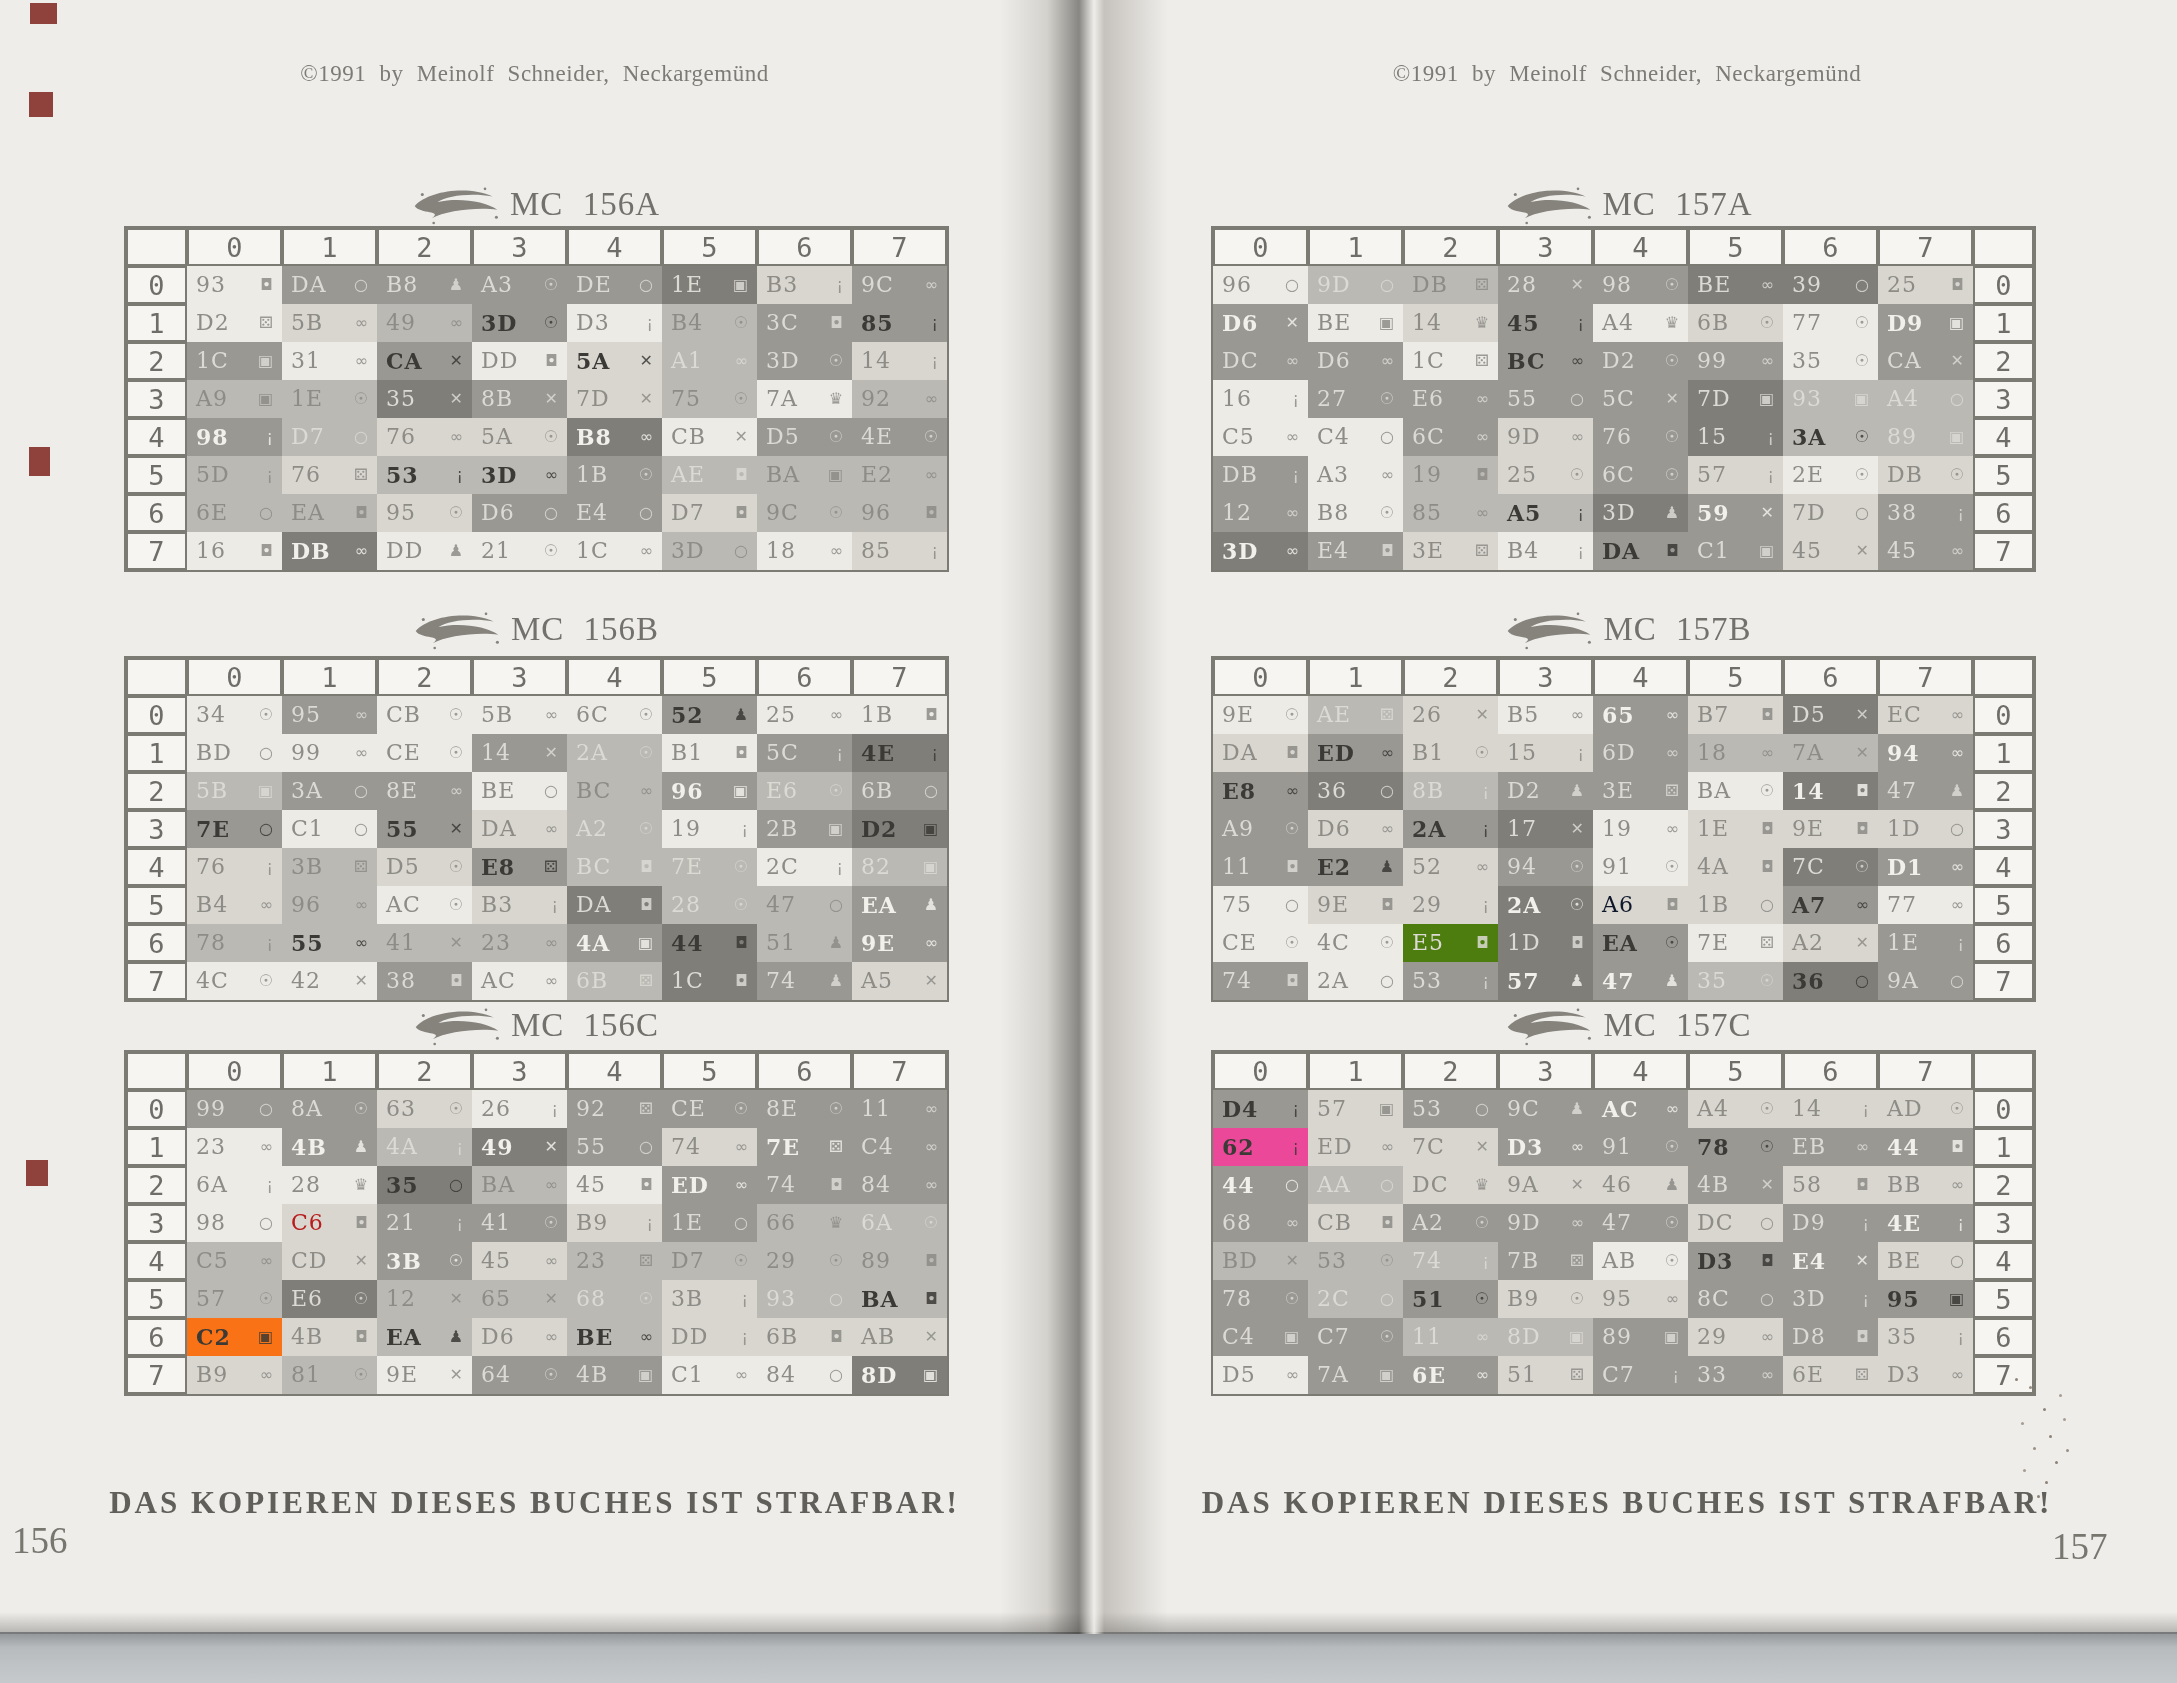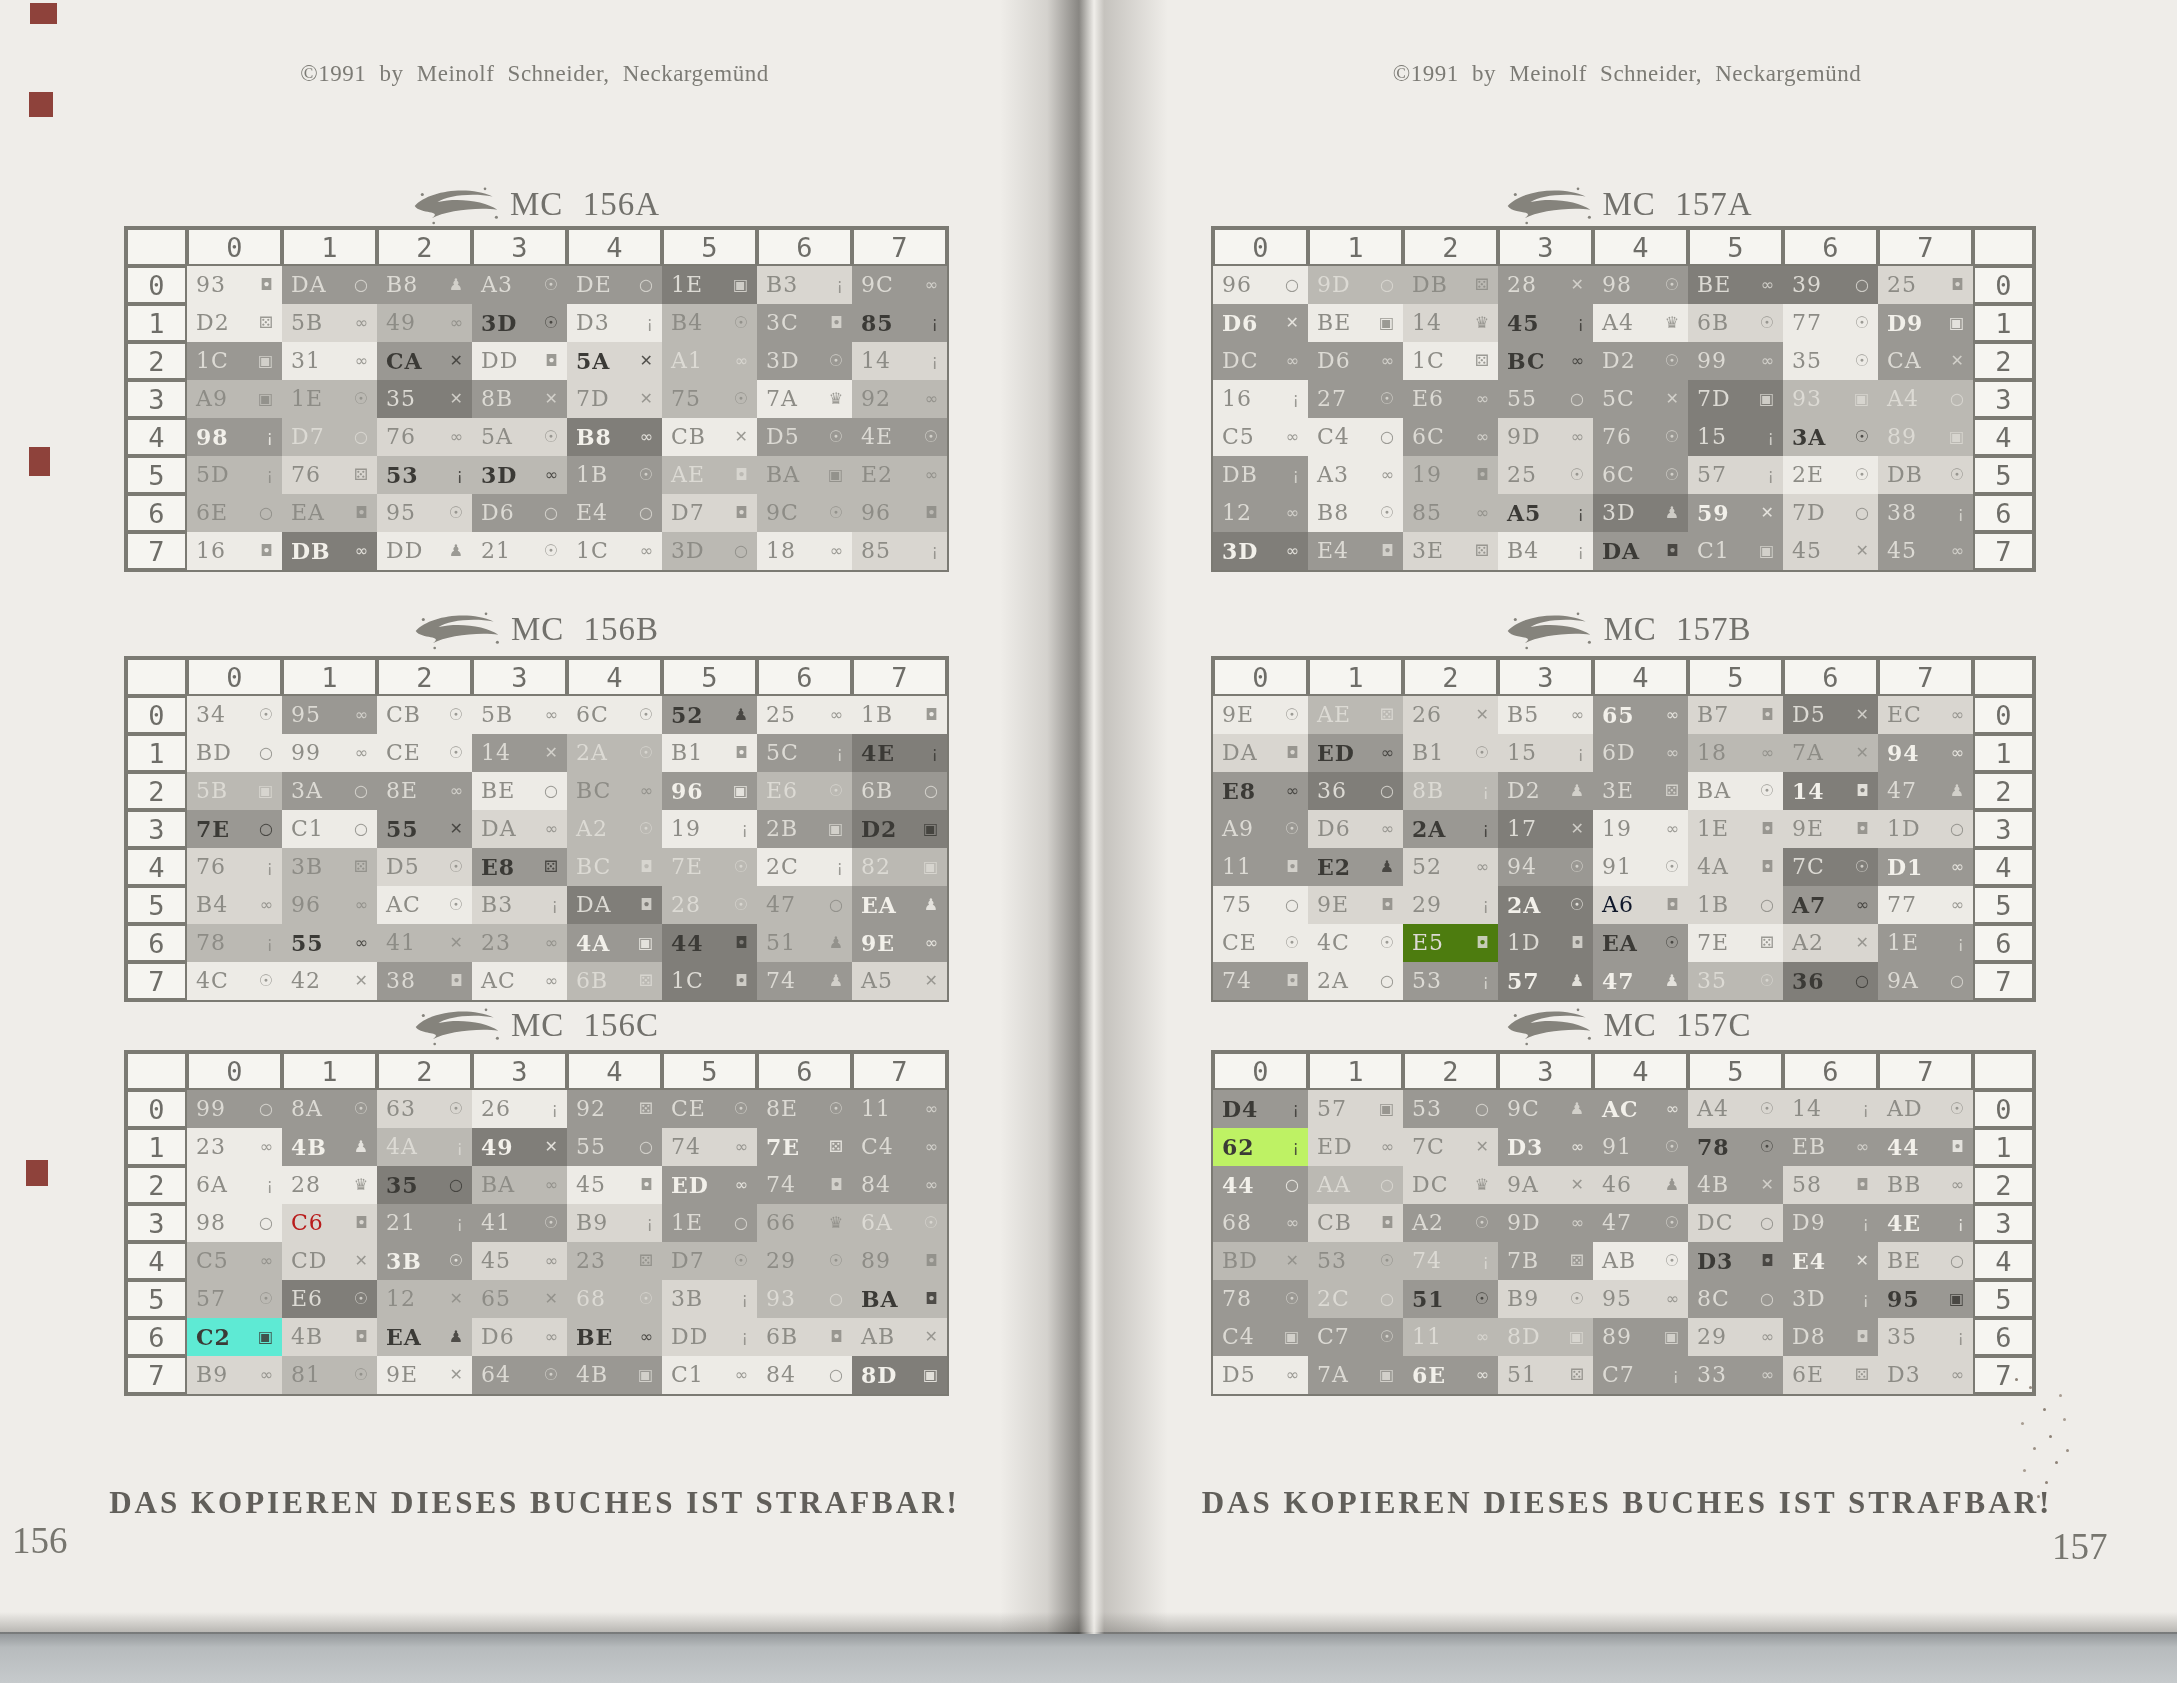--- a/index.html
+++ b/index.html
@@ -851,21 +851,21 @@
         </div>
         <div class="dcell" style="background: rgb(187, 185, 179);">
           <span class="v" style="color:#dcdad4;font-weight:400">93</span>
           <span class="ic ring-icon" style="color:#dcdad4">○</span>
         </div>
         <div class="dcell" style="background: rgb(187, 185, 179);">
           <span class="v" style="color:#3b3a36;font-weight:700">BA</span>
           <span class="ic lock-icon" style="color:#3b3a36">◘</span>
         </div>
         <div class="hcell">6</div>
-        <div class="dcell" style="background: #5eead4;">
+        <div class="dcell" style="background: #f97316;">
           <span class="v" style="color:#3b3a36;font-weight:700">C2</span>
           <span class="ic case-icon" style="color:#3b3a36">▣</span>
         </div>
         <div class="dcell" style="background: rgb(217, 214, 208);">
           <span class="v" style="color:#8d8c86;font-weight:400">4B</span>
           <span class="ic lock-icon" style="color:#8d8c86">◘</span>
         </div>
         <div class="dcell" style="background: rgb(187, 185, 179);">
           <span class="v" style="color:#3b3a36;font-weight:700">EA</span>
           <span class="ic pawn-icon" style="color:#3b3a36">♟</span>
@@ -1548,21 +1548,21 @@
         </div>
         <div class="dcell" style="background: rgb(217, 214, 208);">
           <span class="v" style="color:#8d8c86;font-weight:400">14</span>
           <span class="ic goblet-icon" style="color:#8d8c86">¡</span>
         </div>
         <div class="dcell" style="background: rgb(217, 214, 208);">
           <span class="v" style="color:#8d8c86;font-weight:400">AD</span>
           <span class="ic balloon-icon" style="color:#8d8c86">☉</span>
         </div>
         <div class="hcell">0</div>
-        <div class="dcell" style="background: #bef264; gap: 36px;">
+        <div class="dcell" style="background: #ec4899; gap: 36px;">
           <span class="v" style="color:#3b3a36;font-weight:700">62</span>
           <span class="ic goblet-icon" style="color:#3b3a36">¡</span>
         </div>
         <div class="dcell" style="background: rgb(217, 214, 208);">
           <span class="v" style="color:#8d8c86;font-weight:400">ED</span>
           <span class="ic rings-icon" style="color:#8d8c86">∞</span>
         </div>
         <div class="dcell" style="background: rgb(217, 214, 208);">
           <span class="v" style="color:#8d8c86;font-weight:400">7C</span>
           <span class="ic x-icon" style="color:#8d8c86">✕</span>

